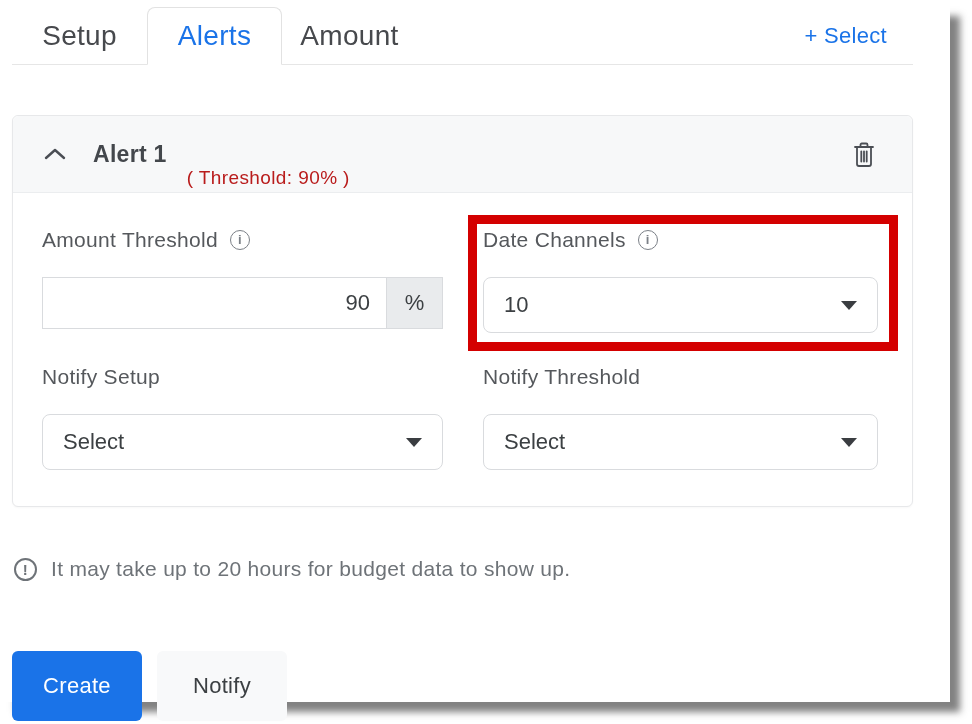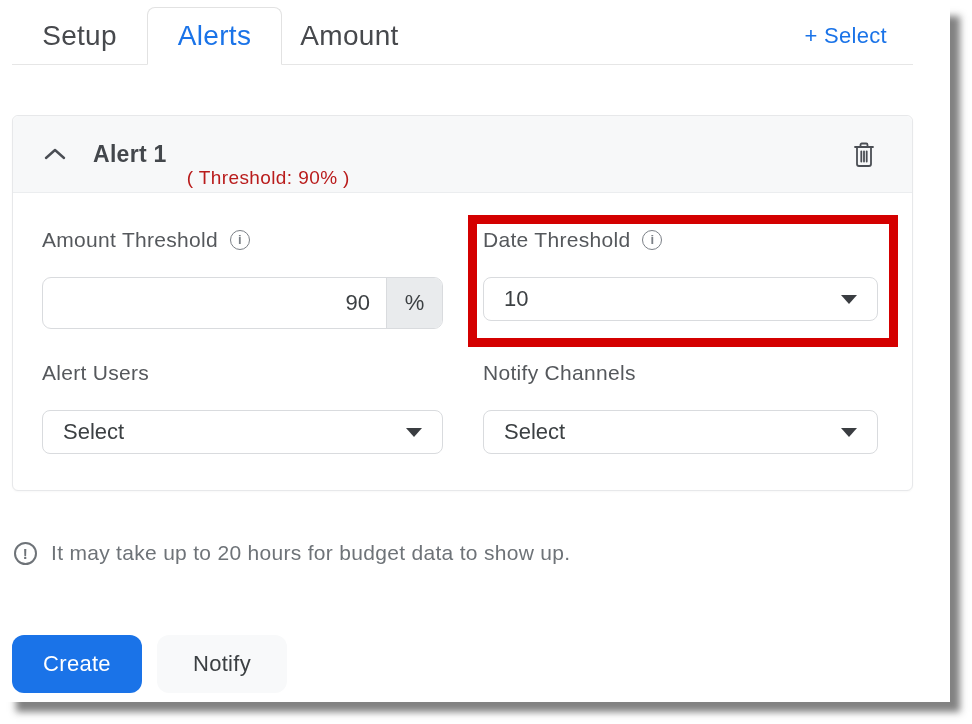--- a/index.html
+++ b/index.html
@@ -104,39 +104,39 @@
     color: #7b8087;
     font-size: 13px; line-height: 17px; text-align: center;
     font-weight: 700;
     cursor: pointer;
     flex: none;
   }
   .control { margin-top: 24px; }
 
   .input-group {
     display: flex; height: 52px;
-    border: 1px solid #d9dbde; border-radius: 9px;
+    border: 1px solid #d9dbde; border-radius: 0;
     overflow: hidden; background: #fff;
   }
   .input-value {
     flex: 1;
     display: flex; align-items: center; justify-content: flex-end;
     padding-right: 16px;
     font-size: 22px; color: #3c4043;
   }
   .input-addon {
     width: 56px;
     background: #e9ebed;
     border-left: 1px solid #d9dbde;
     display: flex; align-items: center; justify-content: center;
     font-size: 22px; color: #3c4043;
   }
 
   .select {
-    height: 44px;
+    height: 56px;
     border: 1px solid #d9dbde; border-radius: 8px;
     background: #fff;
     display: flex; align-items: center;
     padding: 0 20px;
     font-size: 22px; color: #3c4043;
     cursor: pointer;
     gap: 28px;
   }
   .caret-down {
     margin-left: auto;
@@ -170,22 +170,22 @@
     font-weight: 700;
     flex: none;
   }
 
   
   .actions {
     margin-top: 70px;
     display: flex; gap: 15px;
   }
   .btn {
-    min-width: 130px; height: 58px;
-    border: none; border-radius: 12px;
+    min-width: 130px; height: 70px;
+    border: none; border-radius: 6px;
     font-size: 22px; letter-spacing: 0.3px;
     font-family: "Liberation Sans", sans-serif;
     display: flex; align-items: center; justify-content: center;
     cursor: pointer;
   }
   .btn-primary { background: var(--accent); color: #ffffff; }
   .btn-secondary { background: #f8f9fa; color: #3c4043; }
 
   svg { display: block; }
 </style>
@@ -234,42 +234,42 @@
           </div>
           <div class="control input-group">
             <span class="input-value">90</span>
             <span class="input-addon">%</span>
           </div>
         </div>
 
         <div class="field-group">
           <div class="red-frame"></div>
           <div class="field-label">
-            <span>Date Threshold</span>
+            <span>Date Channels</span>
             <span class="info-circle">i</span>
           </div>
           <div class="control select">
             <span>10</span>
             <span class="caret-down"></span>
           </div>
         </div>
 
         <div class="field-group">
           <div class="field-label">
-            <span>Alert Users</span>
+            <span>Notify Setup</span>
           </div>
           <div class="control select">
             <span>Select</span>
             <span class="caret-down"></span>
           </div>
         </div>
 
         <div class="field-group">
           <div class="field-label">
-            <span>Notify Channels</span>
+            <span>Notify Threshold</span>
           </div>
           <div class="control select">
             <span>Select</span>
             <span class="caret-down"></span>
           </div>
         </div>
 
       </div>
     </div>
 

